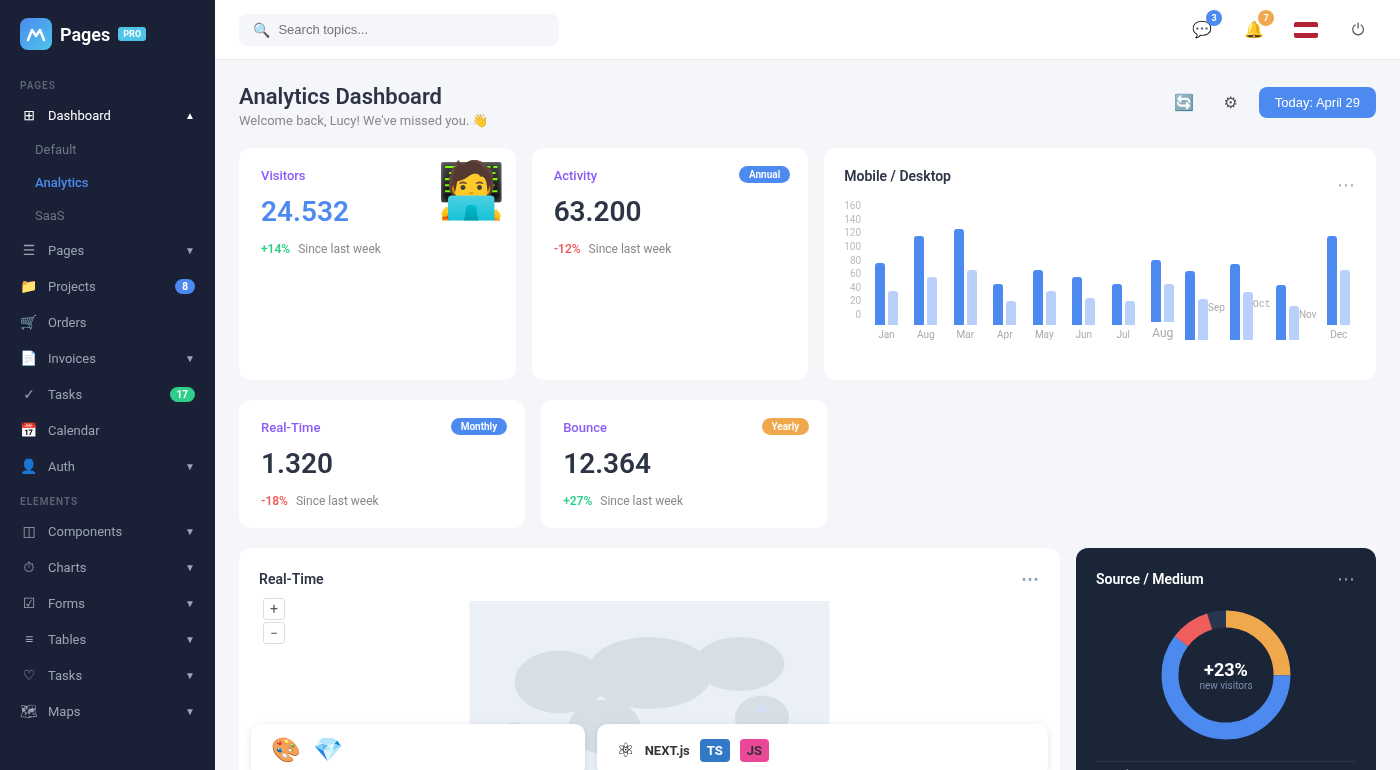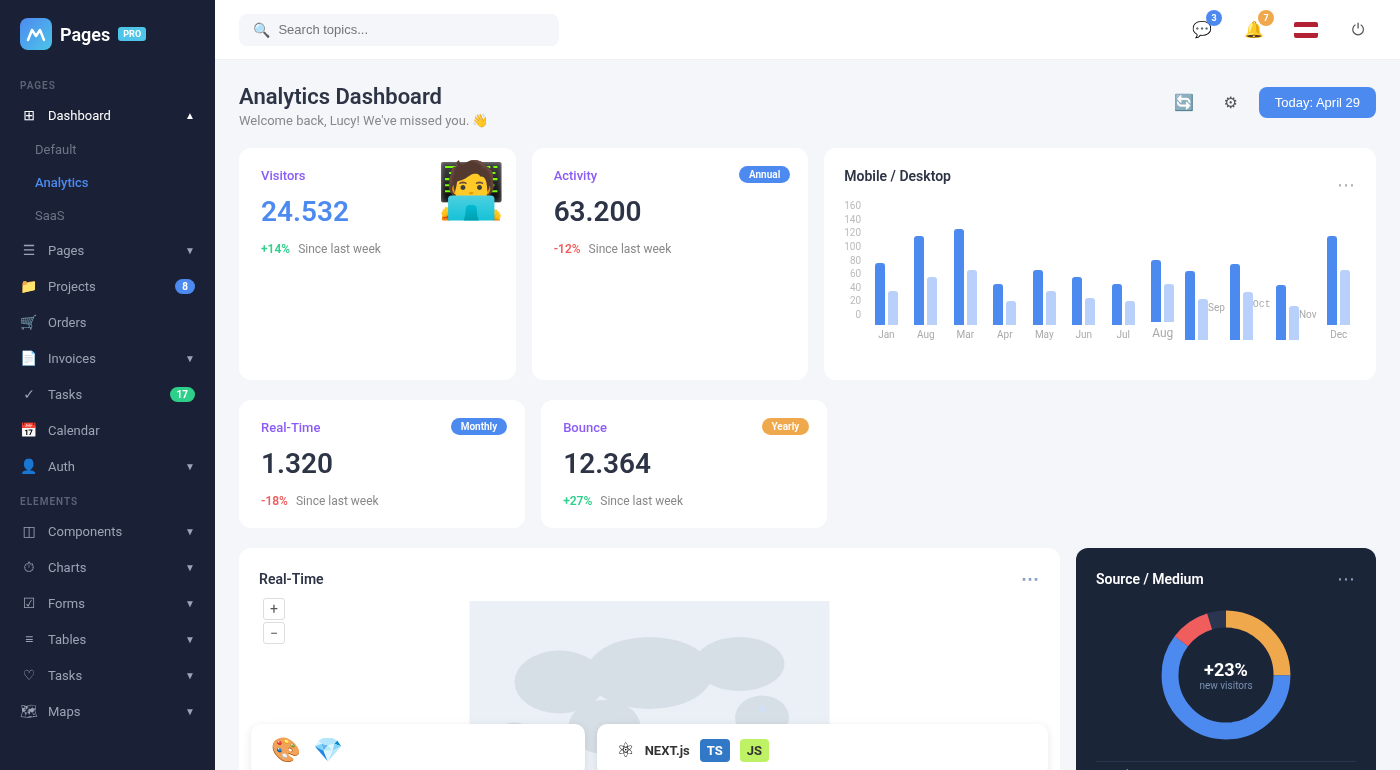--- a/index.html
+++ b/index.html
@@ -392,21 +392,21 @@
         
         <div style="position:absolute; bottom:12px; left:12px; right:12px; display:flex; gap:12px;">
           <div style="background:white; border-radius:10px; padding:12px 20px; display:flex; align-items:center; gap:12px; flex:1; box-shadow:0 2px 8px rgba(0,0,0,0.1);">
             <span style="font-size:24px;">🎨</span>
             <span style="font-size:24px;">💎</span>
           </div>
           <div style="background:white; border-radius:10px; padding:12px 20px; display:flex; align-items:center; gap:10px; flex:1.4; box-shadow:0 2px 8px rgba(0,0,0,0.1);">
             <span style="font-size:20px;">⚛</span>
             <span style="font-size:13px; font-weight:700; color:#333;">NEXT.js</span>
             <div style="background:#3178c6; color:white; font-weight:700; font-size:13px; padding:4px 7px; border-radius:4px;">TS</div>
-            <div style="background:#bef264; color:#333; font-weight:700; font-size:13px; padding:4px 7px; border-radius:4px;">JS</div>
+            <div style="background:#ec4899; color:#333; font-weight:700; font-size:13px; padding:4px 7px; border-radius:4px;">JS</div>
           </div>
         </div>
       </div>
 
       <div style="background:#1a2538; border-radius:12px; padding:20px; width:300px; color:white;">
         <div style="display:flex; align-items:center; justify-content:space-between; margin-bottom:16px;">
           <span style="font-size:14px; font-weight:600;">Source / Medium</span>
           <span class="three-dot">⋯</span>
         </div>
 

